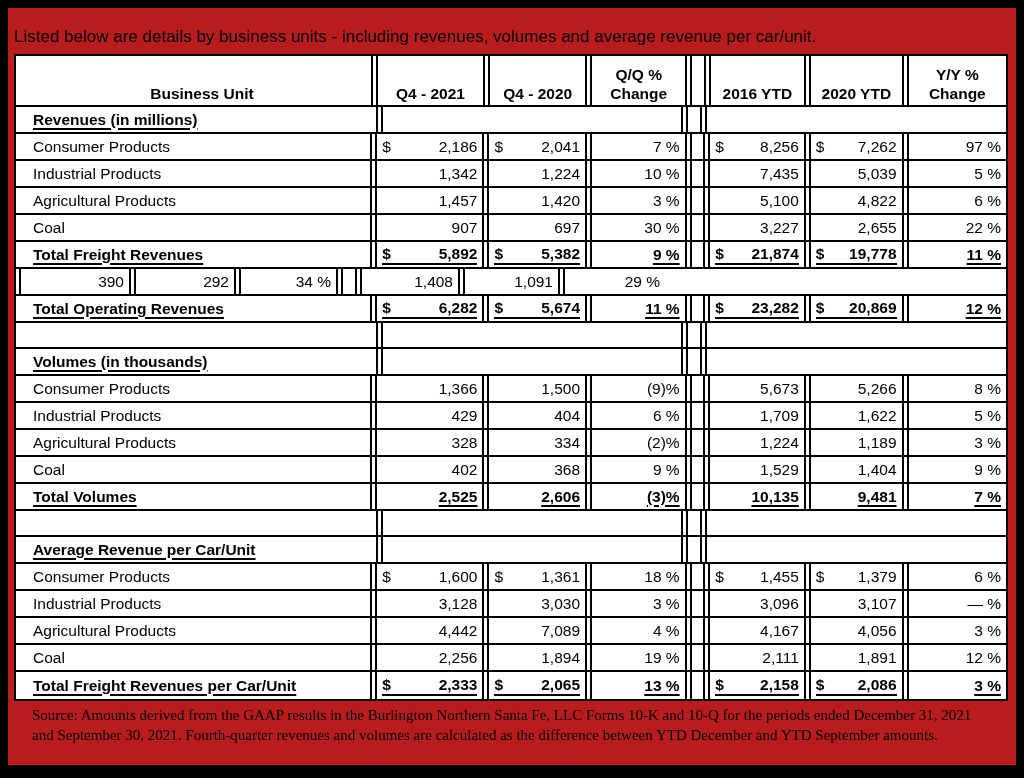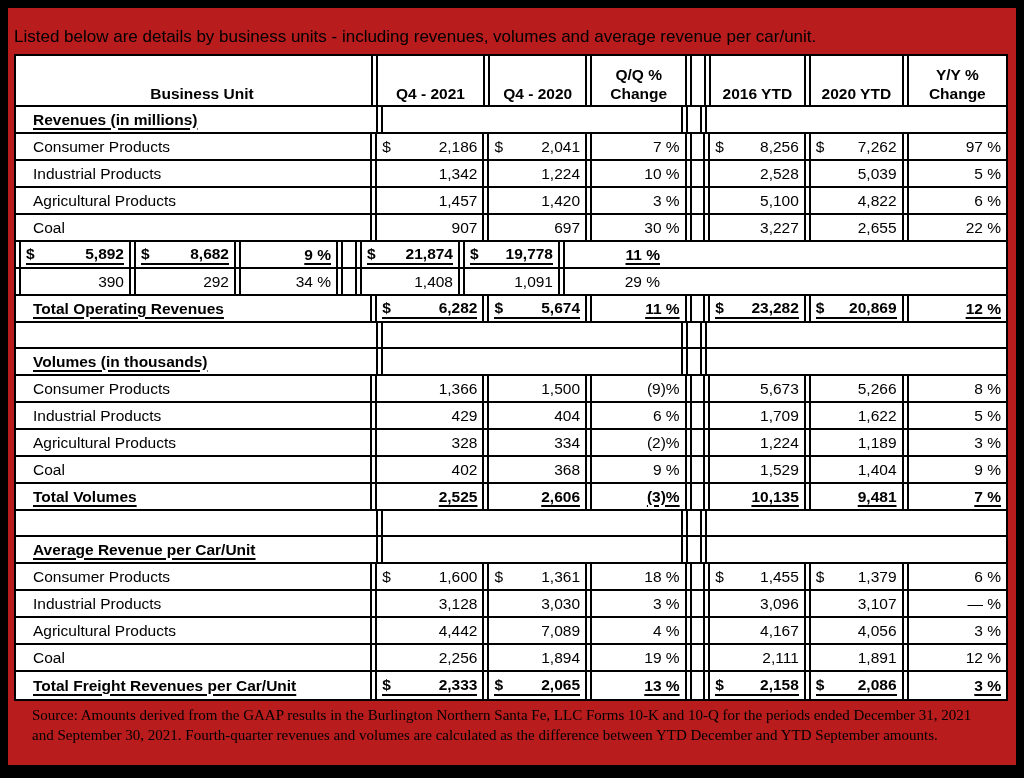--- a/index.html
+++ b/index.html
@@ -149,21 +149,21 @@
           <span class="dol"></span>
           <span class="val">1,224</span>
         </div>
       <div class="c n w3">
           <span class="dol"></span>
           <span class="val">10 %</span>
         </div>
       <div class="c sp"></div>
       <div class="c n w4">
           <span class="dol"></span>
-          <span class="val">2,528</span>
+          <span class="val">7,435</span>
         </div>
       <div class="c n w5">
           <span class="dol"></span>
           <span class="val">5,039</span>
         </div>
       <div class="c n w6 last">
           <span class="dol"></span>
           <span class="val">5 %</span>
         </div>
     </div>
@@ -224,30 +224,33 @@
           <span class="dol"></span>
           <span class="val">2,655</span>
         </div>
       <div class="c n w6 last">
           <span class="dol"></span>
           <span class="val">22 %</span>
         </div>
     </div>
 
     <div class="row rt">
+      <div class="c bu">
+          <span class="lbl b ut">Total Freight Revenues</span>
+        </div>
       <div class="c n w1">
           <div class="ub">
             <span class="dol">$</span>
             <span class="val">5,892</span>
           </div>
         </div>
       <div class="c n w2">
           <div class="ub">
             <span class="dol">$</span>
-            <span class="val">8,682</span>
+            <span class="val">5,382</span>
           </div>
         </div>
       <div class="c n w3">
           <span class="dol"></span>
           <span class="val b ut">9 %</span>
         </div>
       <div class="c sp"></div>
       <div class="c n w4">
           <div class="ub">
             <span class="dol">$</span>

